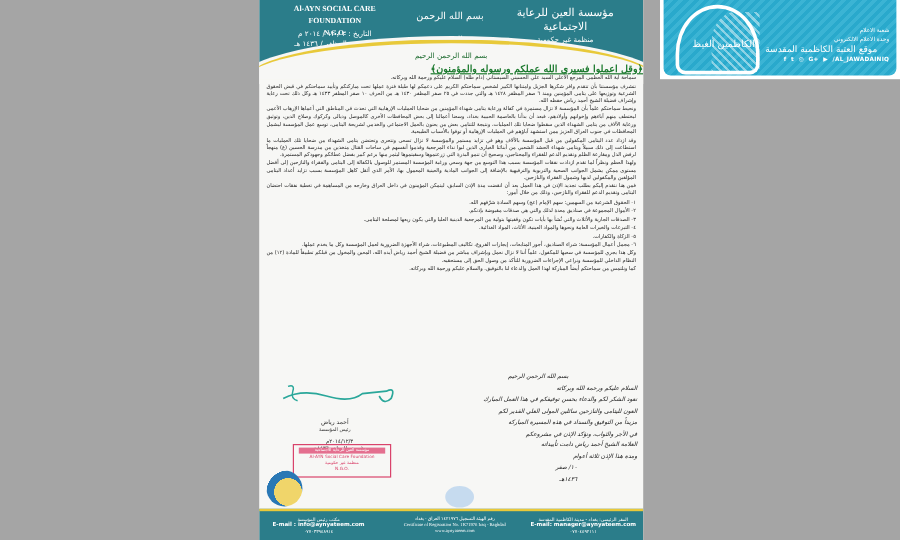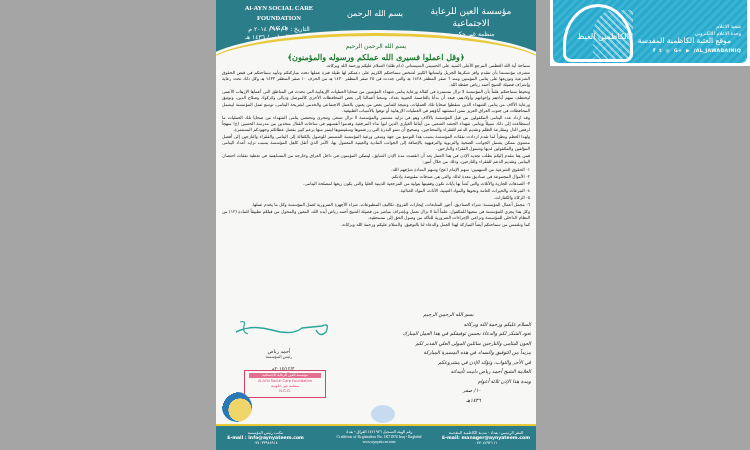--- a/index.html
+++ b/index.html
@@ -19,22 +19,22 @@
   .hdr-date { position:absolute; left:8px; top:25px; width:110px; text-align:center; color:#fff;
          font-size:6px; line-height:8px; direction:rtl; }
   .hdr-ar { position:absolute; right:10px; top:5px; width:110px; text-align:center; color:#fff;
          font-family:"DejaVu Serif", serif; font-size:9px; line-height:12px; direction:rtl; }
   .hdr-ar .sub { display:block; font-size:6px; line-height:9px; font-family:"DejaVu Sans", sans-serif; }
   .hdr-emblem { position:absolute; left:126px; top:4px; width:66px; height:20px; color:#fff;
          font-family:"DejaVu Serif", serif; font-size:8px; text-align:center; line-height:20px; direction:rtl; }
 
   .basmala { position:absolute; left:0; width:320px; top:42px; text-align:center; color:#1d6b2f;
          font-family:"DejaVu Serif", serif; font-size:6px; direction:rtl; }
-  .verse { position:absolute; left:0; width:320px; top:52px; text-align:center; color:#1d7a2f;
-         font-family:"DejaVu Serif", serif; font-size:8px; font-weight:bold; direction:rtl; }
+  .verse { position:absolute; left:0; width:320px; top:52px; text-align:right; color:#1d7a2f;
+         font-family:"DejaVu Serif", serif; font-size:8px; font-weight:bold; direction:rtl;text-decoration:underline; }
 
   .body-text { position:absolute; left:6px; top:63px; width:308px; direction:rtl; text-align:justify;
          font-size:4.3px; line-height:6.1px; color:#222; }
   .body-text p { margin:0 0 1px 0; }
 
   
   .sig-left { position:absolute; left:10px; top:318px; width:110px; height:60px; }
   .sig-stroke { position:absolute; left:6px; top:0; width:100px; height:22px; }
   .sig-name { position:absolute; left:18px; top:30px; width:70px; text-align:center; font-size:5px; color:#333;
          font-family:"DejaVu Serif", serif; direction:rtl; }

